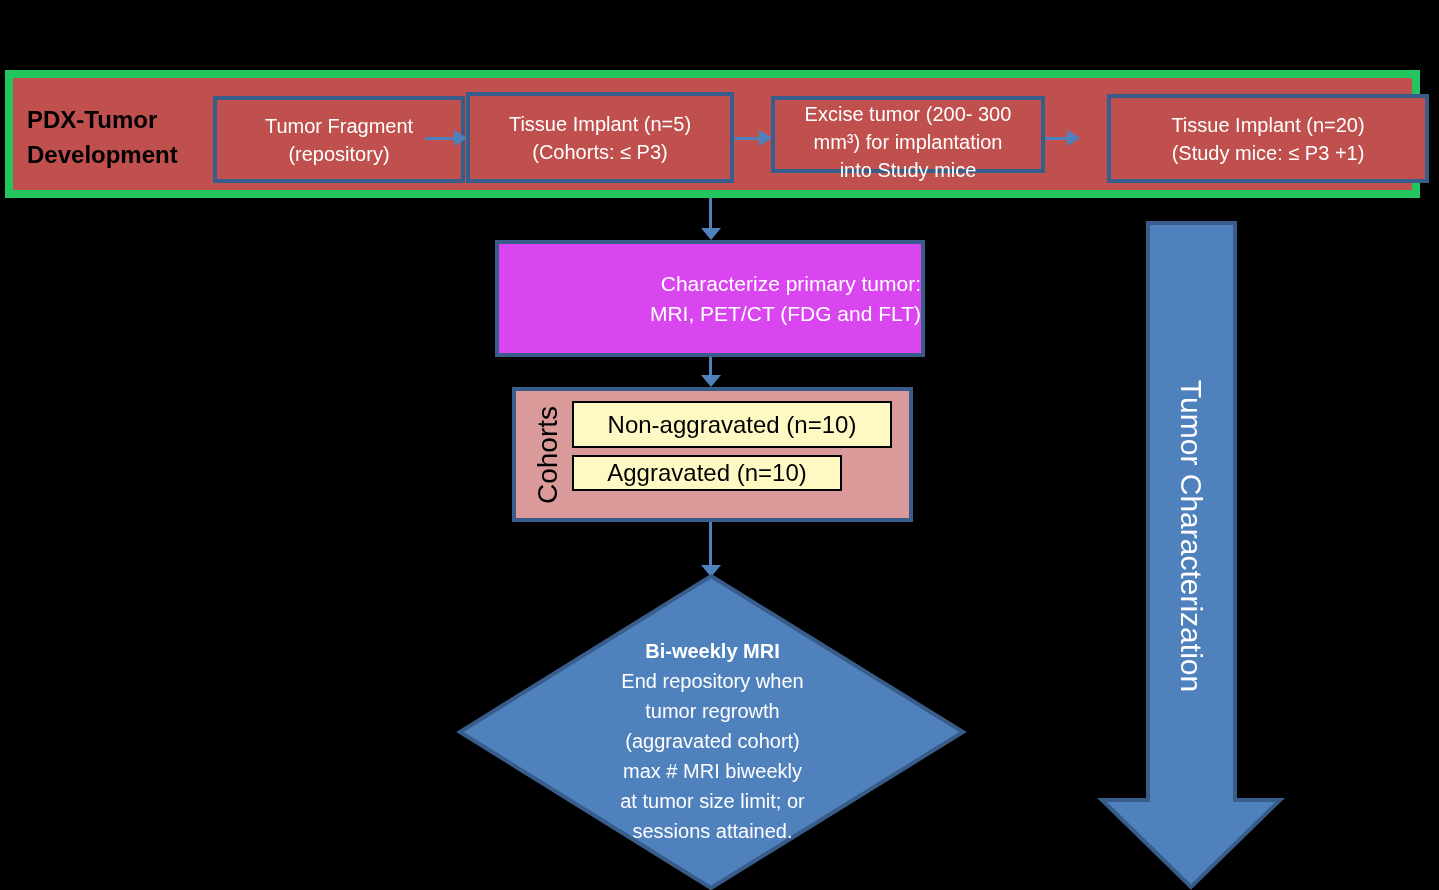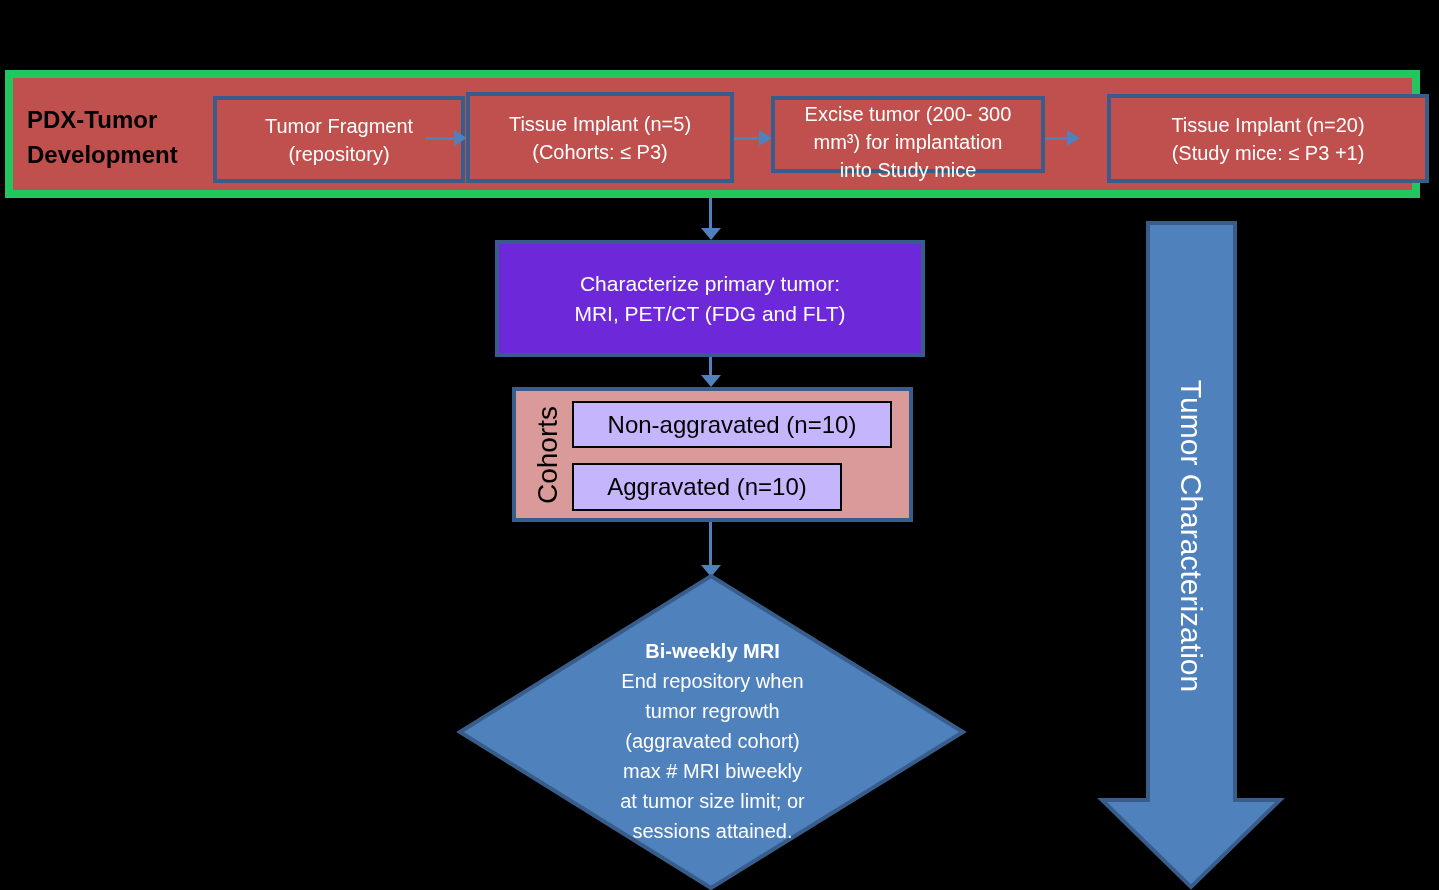--- a/index.html
+++ b/index.html
@@ -57,48 +57,48 @@
     border-right: 10px solid transparent;
     border-top: 12px solid #4f81bd;
   }
   #vline1 { top: 198px; height: 33px; } #vhead1 { top: 228px; }
   #vline2 { top: 357px; height: 20px; } #vhead2 { top: 375px; }
   #vline3 { top: 522px; height: 45px; } #vhead3 { top: 565px; }
 
   
   #char-box {
     left: 495px; top: 240px; width: 430px; height: 117px;
-    background: #6d28d9;
+    background: #d946ef;
     border: 4px solid #385d8a;
     box-sizing: border-box;
-    display: flex; flex-direction: column; justify-content: center; align-items: center;
+    display: flex; flex-direction: column; justify-content: center; align-items: flex-end;
     color: #fff; font-size: 21px; line-height: 30px; text-align: center;
   }
 
   
   #cohorts-box {
     left: 512px; top: 387px; width: 401px; height: 135px;
     background: #d99a99;
     border: 4px solid #385d8a;
     box-sizing: border-box;
   }
   #cohorts-label {
     left: -26px; top: 46px; width: 120px; height: 36px;
     transform: rotate(-90deg);
     color: #000; font-size: 28px; text-align: center; white-space: nowrap;
   }
   .cohort-item {
-    background: #c4b5fd;
+    background: #fef9c3;
     border: 2px solid #000;
     box-sizing: border-box;
     display: flex; justify-content: center; align-items: center;
     color: #000; font-size: 24px; white-space: nowrap;
   }
   #cohort1 { left: 56px; top: 10px; width: 320px; height: 47px; }
-  #cohort2 { left: 56px; top: 72px; width: 270px; height: 48px; }
+  #cohort2 { left: 56px; top: 64px; width: 270px; height: 36px; }
 
   
   #diamond-svg { left: 455px; top: 571px; }
   .diamond-text {
     left: 455px; top: 571px; width: 515px; height: 322px;
     display: flex; flex-direction: column; justify-content: center; align-items: center;
     color: #fff; font-size: 20px; line-height: 30px; text-align: center;
   }
   .diamond-text .bold { font-weight: bold; margin-top: 18px; }
 

